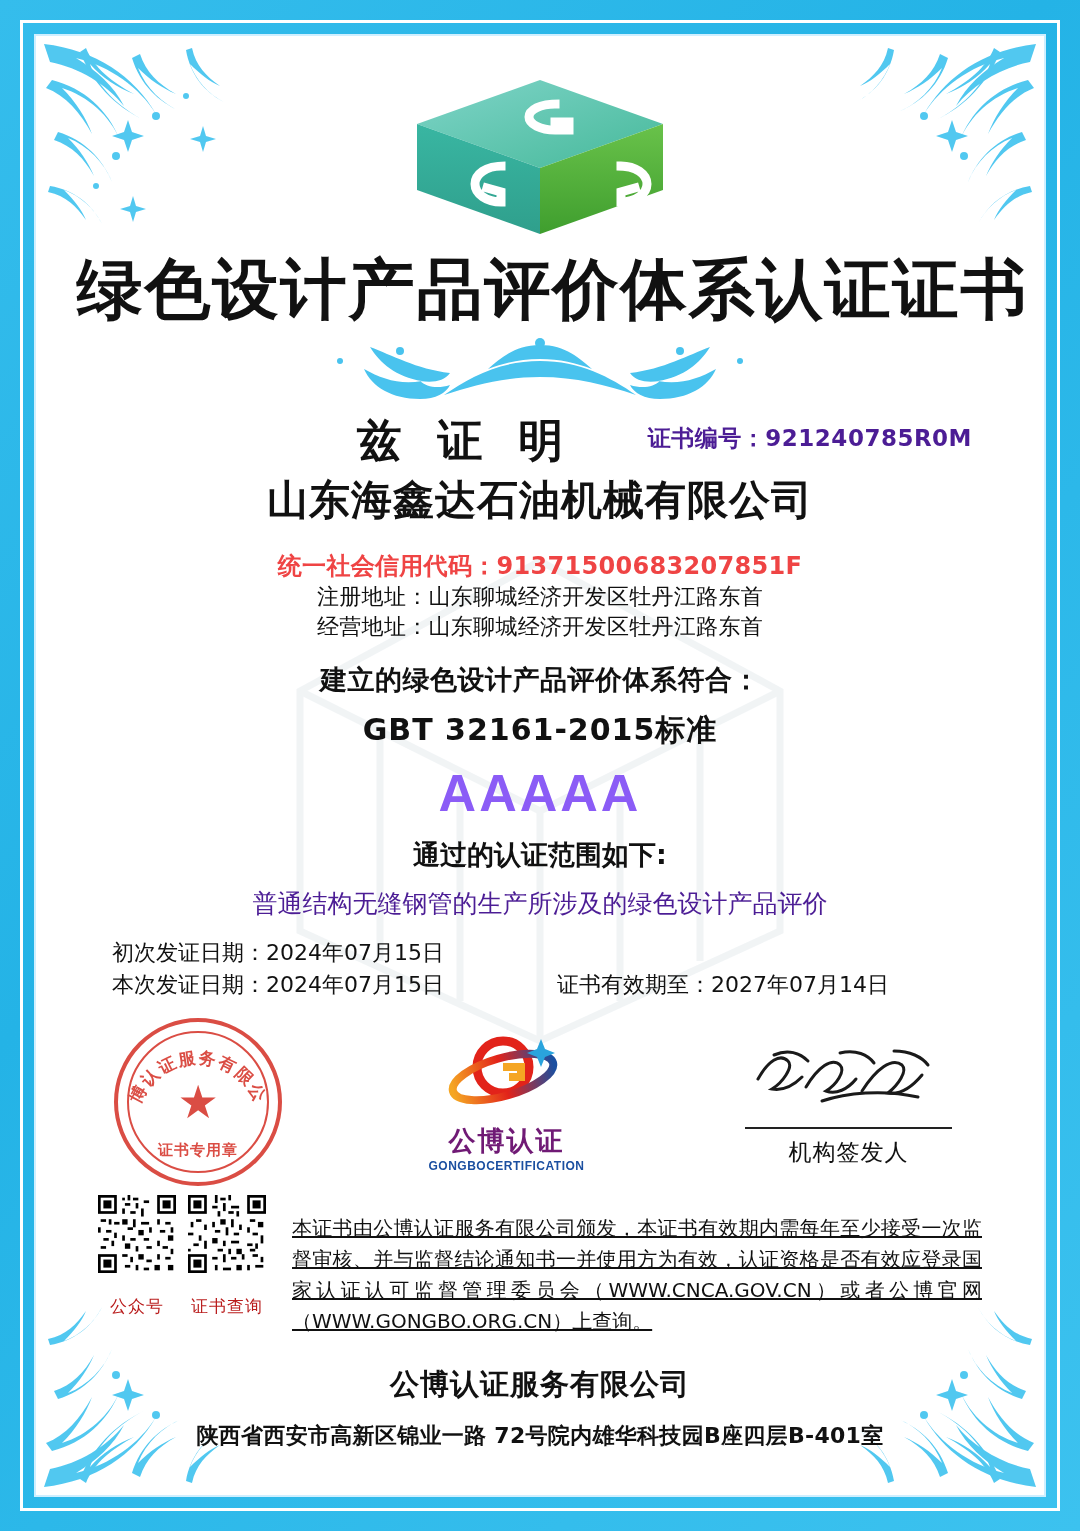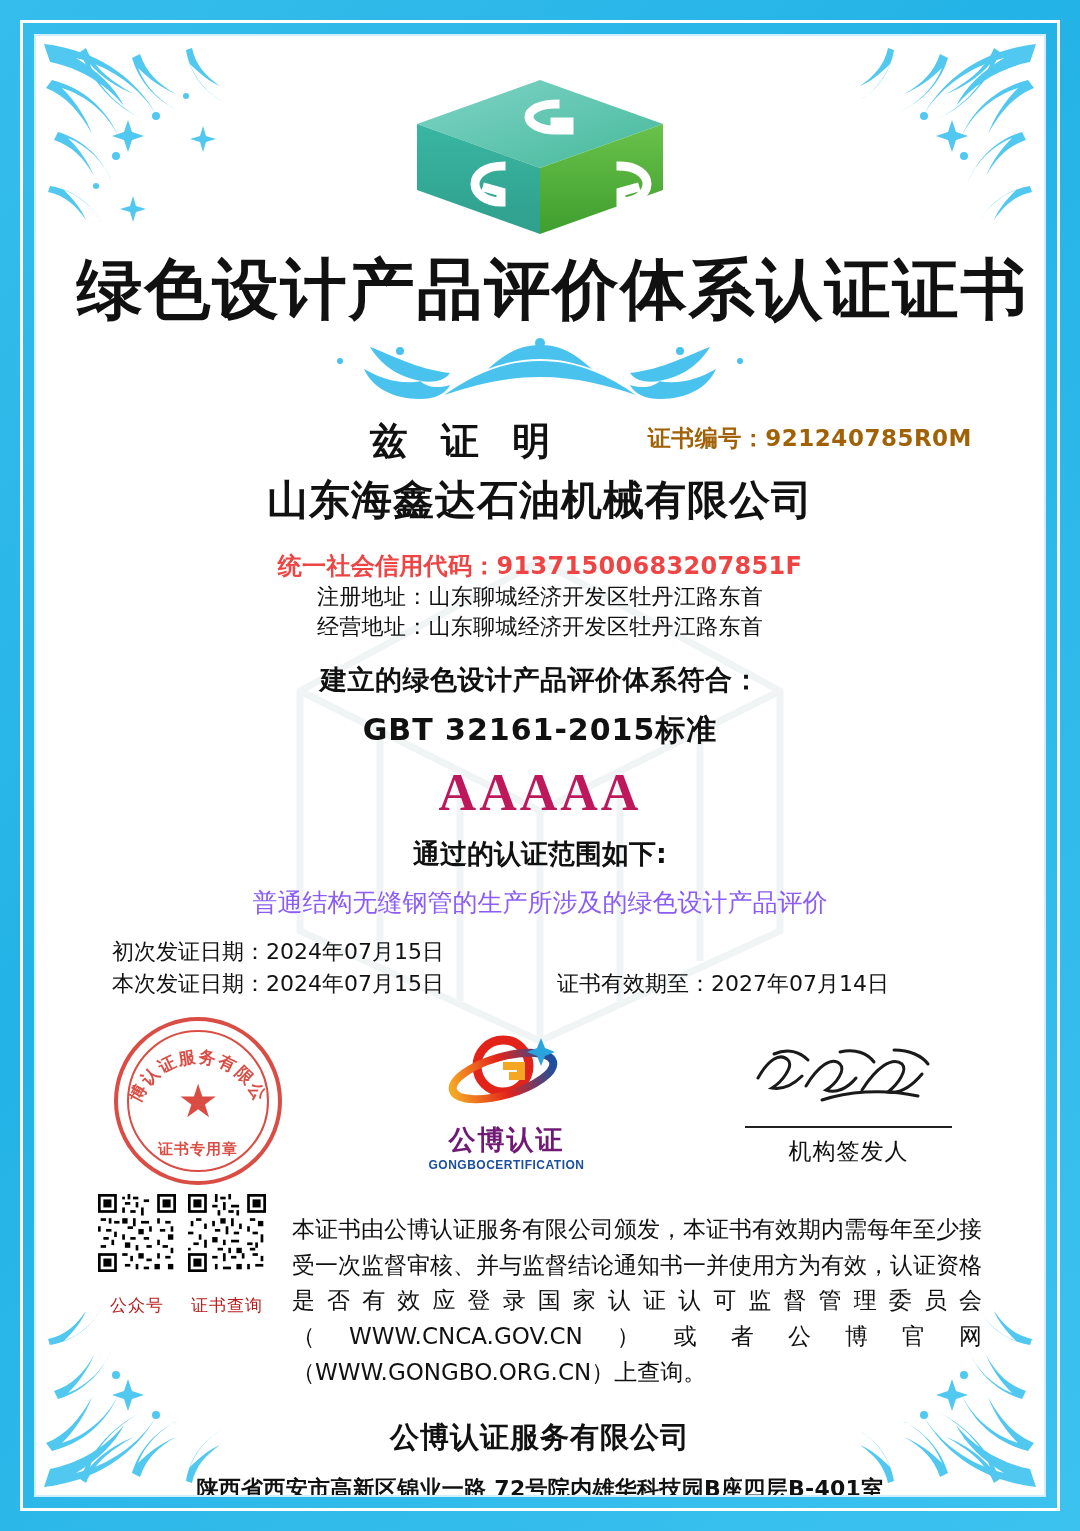--- a/index.html
+++ b/index.html
@@ -103,34 +103,34 @@
   }
   .row-certify {
     position: relative;
     height: 52px;
     display: flex;
     align-items: center;
     justify-content: center;
   }
   .zi-zheng-ming {
     font-family: "DejaVu Sans", "Liberation Sans", sans-serif;
-    font-size: 38px;
+    font-size: 45px;
     font-weight: bold;
     letter-spacing: 10px;
     color: #111;
     margin-right: 150px;
   }
   .cert-no {
     position: absolute;
     right: 6px;
     top: 8px;
     font-family: "DejaVu Sans", "Liberation Sans", sans-serif;
     font-size: 23px;
     font-weight: bold;
-    color: #a16207;
+    color: #4c1d95;
     letter-spacing: .5px;
   }
   .company-name {
     font-family: "DejaVu Sans", "Liberation Sans", sans-serif;
     font-size: 41px;
     font-weight: bold;
     color: #111;
     margin-top: 6px;
     letter-spacing: 1px;
   }
@@ -159,38 +159,38 @@
   }
   .standard {
     font-family: "DejaVu Sans", "Liberation Sans", sans-serif;
     font-size: 30px;
     font-weight: bold;
     color: #111;
     margin-top: 12px;
     letter-spacing: 1px;
   }
   .grade {
-    font-family: Liberation Serif, serif;
+    font-family: Liberation Sans, sans-serif;
     font-size: 52px;
     font-weight: bold;
-    color: #be185d;
+    color: #8b5cf6;
     letter-spacing: 3px;
     margin-top: 12px;
   }
   .scope-title {
     font-family: "DejaVu Sans", "Liberation Sans", sans-serif;
     font-size: 27px;
     font-weight: bold;
     color: #111;
     margin-top: 14px;
   }
   .scope-text {
     font-family: "DejaVu Sans", "Liberation Sans", sans-serif;
     font-size: 25px;
-    color: #8b5cf6;
+    color: #4c1d95;
     margin-top: 14px;
   }
 
   
   .date-rows {
     margin-top: 18px;
     text-align: left;
     padding: 0 10px;
   }
   .date-line {
@@ -307,25 +307,26 @@
   .qr-cap {
     font-family: "DejaVu Sans", "Liberation Sans", sans-serif;
     font-size: 17px;
     color: #b91c1c;
     margin-top: 18px;
     letter-spacing: 1px;
   }
   .note {
     text-align: justify;
     font-family: "DejaVu Sans", "Liberation Sans", sans-serif;
-    font-size: 23px;
+    font-size: 20px;
     line-height: 1.55;
     color: #111;
     padding-top: 18px;
     padding-left: 12px;
+    text-decoration: underline;
   }
 
   
   .footer {
     margin-top: 28px;
     text-align: center;
   }
   .footer .org {
     font-family: "DejaVu Sans", "Liberation Sans", sans-serif;
     font-size: 29px;

